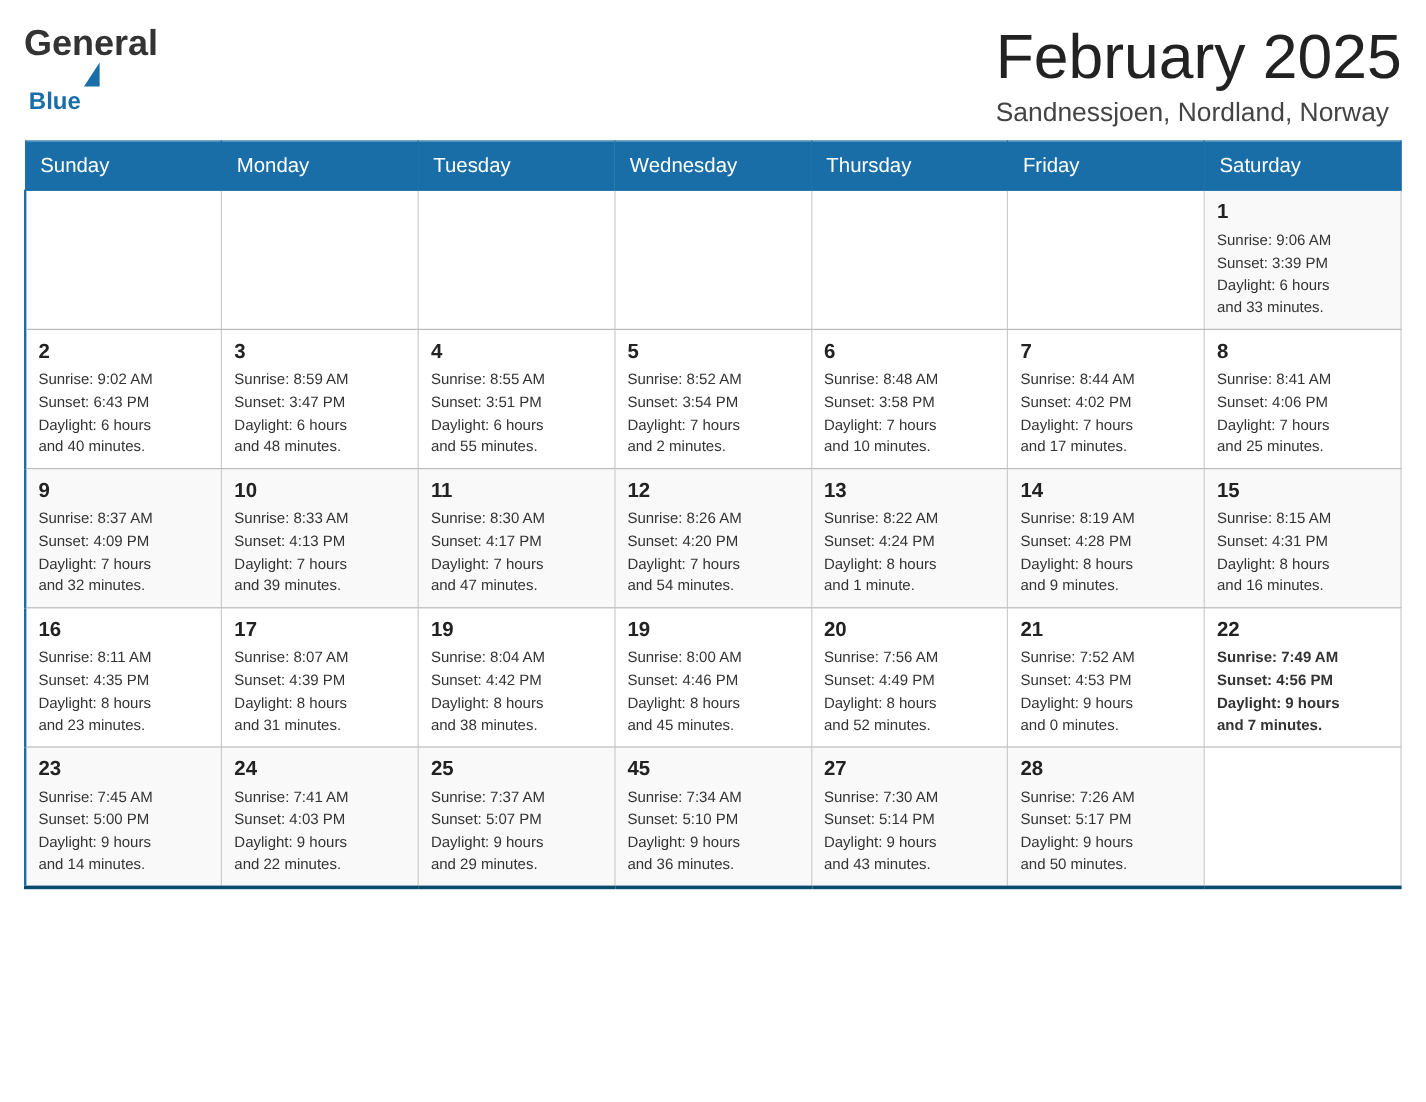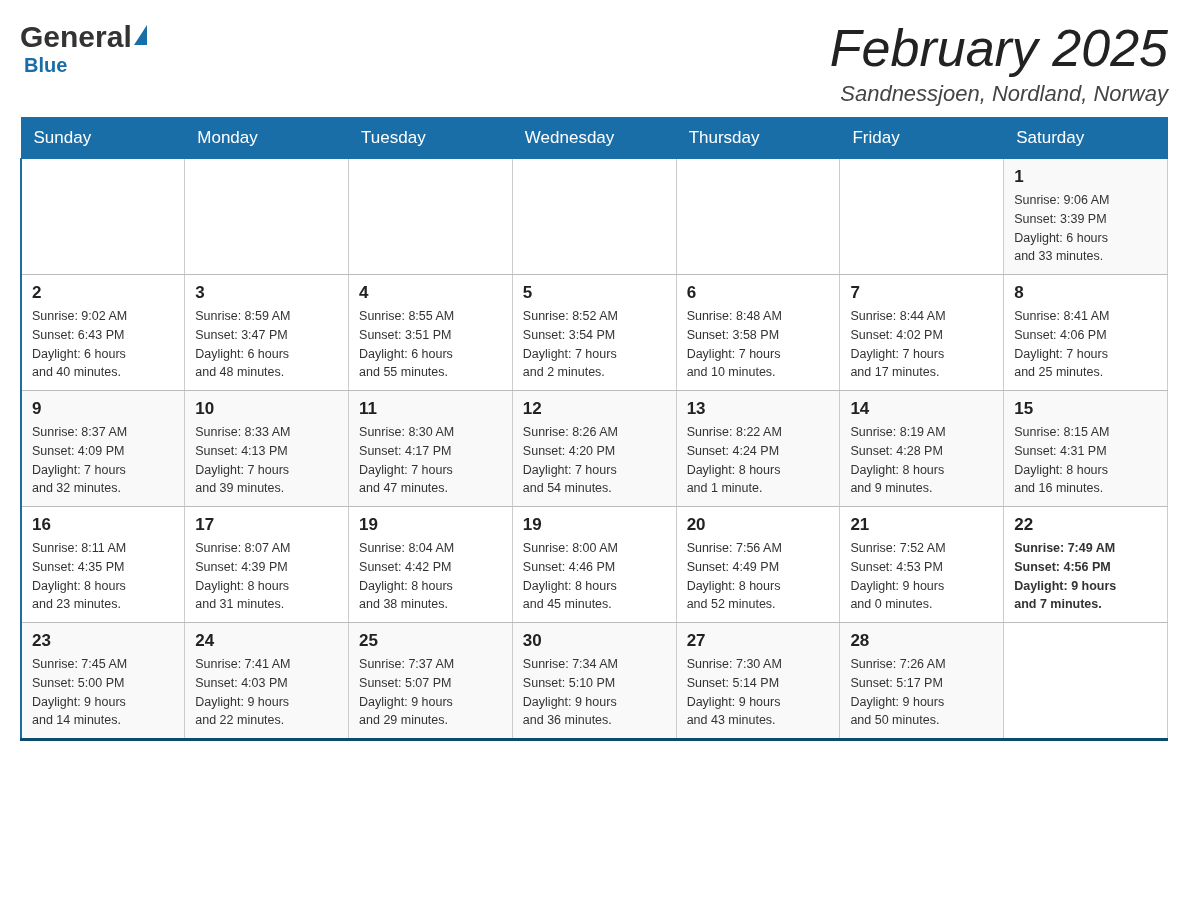--- a/index.html
+++ b/index.html
@@ -17,24 +17,23 @@
       margin-bottom: 10px;
     }
     .logo-wrapper {
       display: flex;
       flex-direction: column;
       align-items: flex-start;
     }
     .logo-line1 {
       display: flex;
       align-items: center;
+      flex-direction: column;
     }
     .title-section {
-      text-align: right;
-      font-style: italic;
     }
     .calendar-title {
       font-size: 52px;
       font-weight: 300;
       color: #222;
       line-height: 1.1;
     }
     .calendar-subtitle {
       font-size: 22px;
       color: #444;
@@ -306,21 +305,21 @@
 and 22 minutes.</div>
         </td>
         <td>
           <div class="day-number">25</div>
           <div class="day-info" style="white-space: pre-line;">Sunrise: 7:37 AM
 Sunset: 5:07 PM
 Daylight: 9 hours
 and 29 minutes.</div>
         </td>
         <td>
-          <div class="day-number">30</div>
+          <div class="day-number">45</div>
           <div class="day-info" style="white-space: pre-line;">Sunrise: 7:34 AM
 Sunset: 5:10 PM
 Daylight: 9 hours
 and 36 minutes.</div>
         </td>
         <td>
           <div class="day-number">27</div>
           <div class="day-info" style="white-space: pre-line;">Sunrise: 7:30 AM
 Sunset: 5:14 PM
 Daylight: 9 hours

